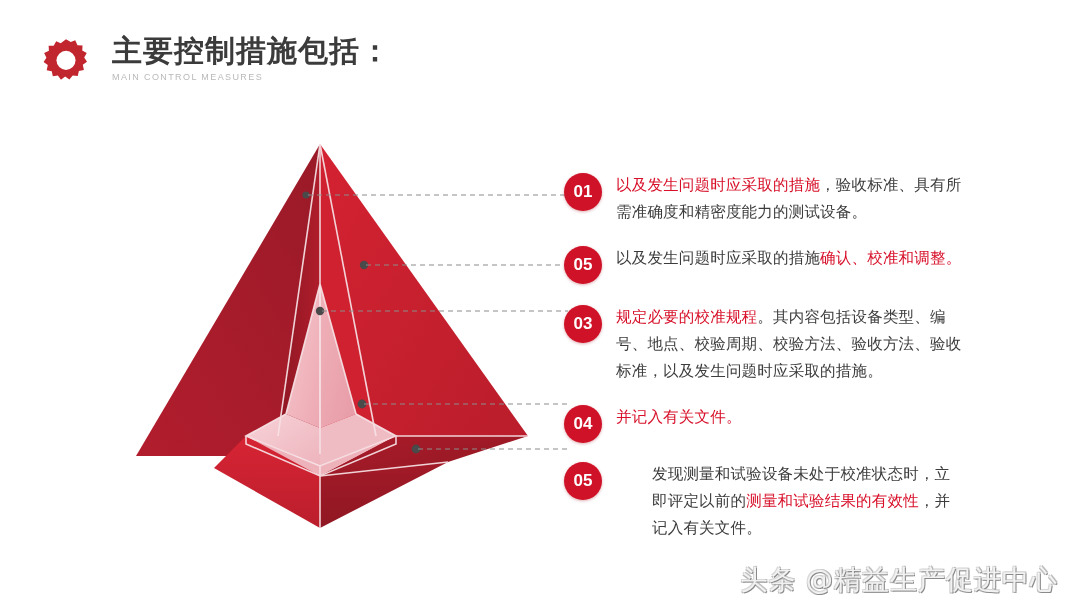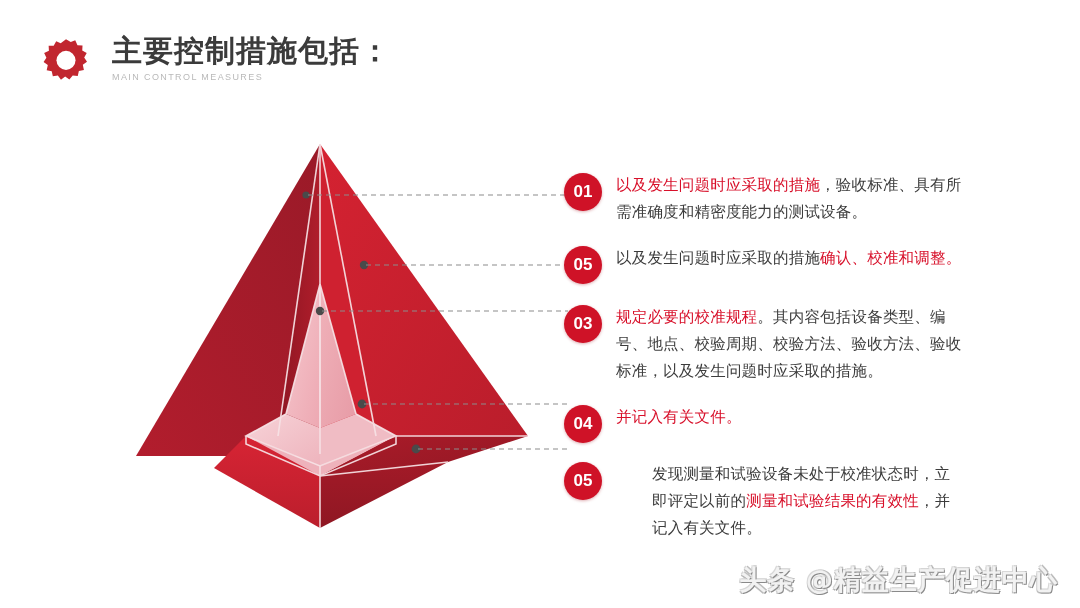--- a/index.html
+++ b/index.html
@@ -121,21 +121,21 @@
   .item-03 { }
   .item-04 { margin-bottom: 18px; text-align: right; }
   .item-05 { margin-bottom: 0; gap: 36px; }
 
   
   .watermark {
     position: absolute;
     right: 22px;
     bottom: 10px;
     font-size: 27px;
-    font-weight: bold;
+    font-weight: normal;
     color: #f2f2f2;
     letter-spacing: 1px;
     text-shadow:
        1px 1px 0 #8a8a8a,
       -1px -1px 0 #d8d8d8,
        1px -1px 0 #bdbdbd,
       -1px  1px 0 #bdbdbd;
     white-space: nowrap;
     font-family: "DejaVu Sans", sans-serif;
   }

